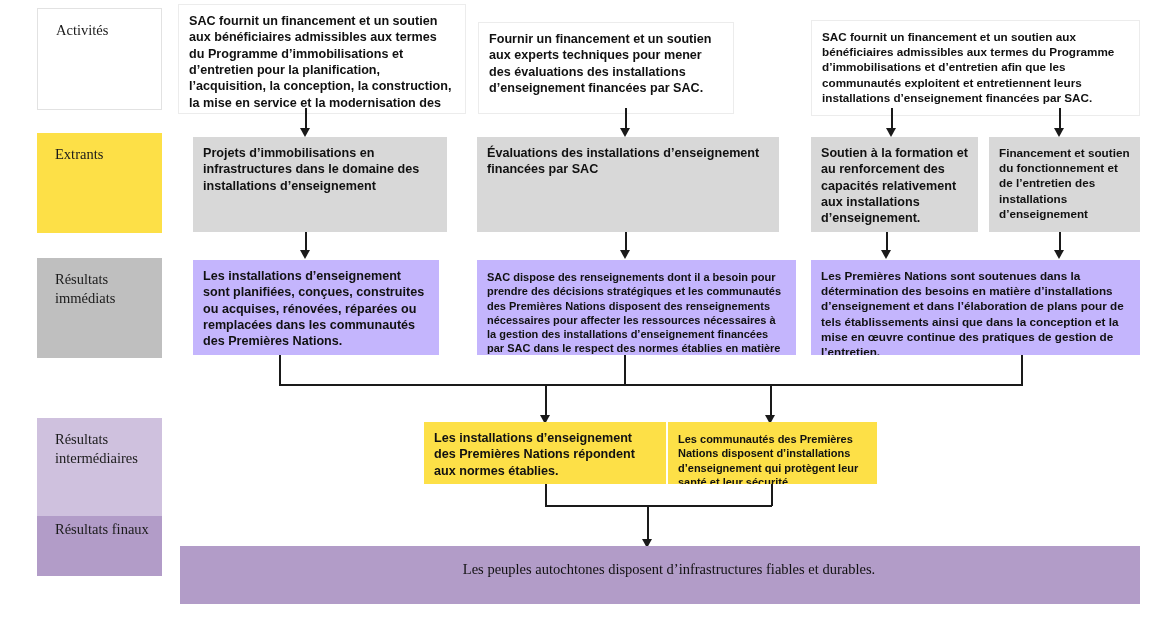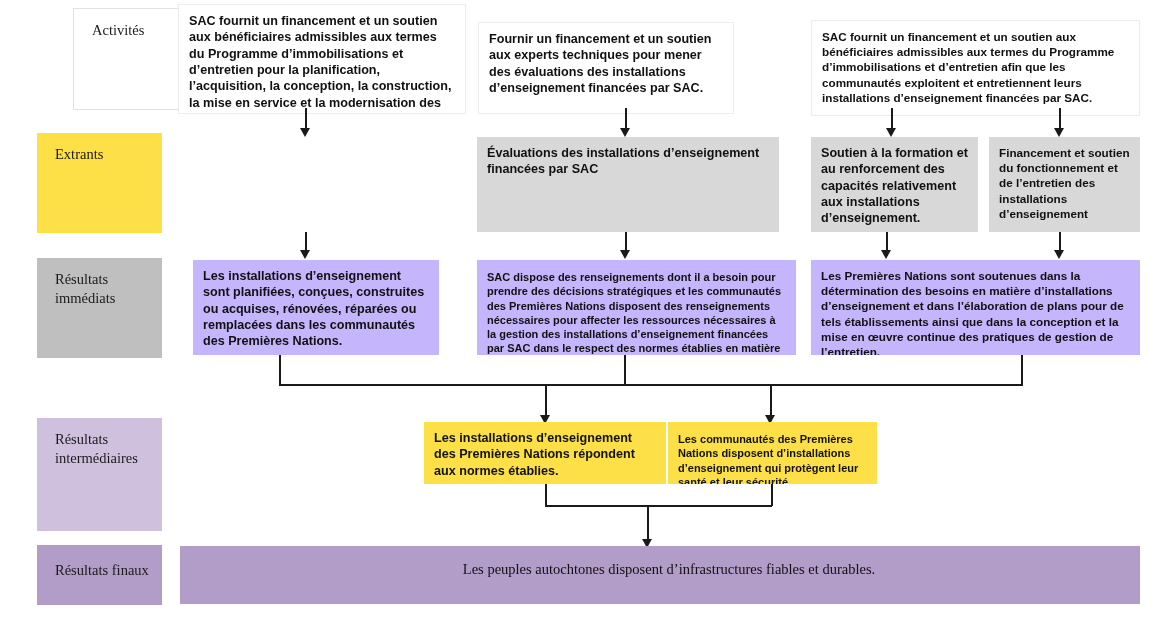--- a/index.html
+++ b/index.html
@@ -35,21 +35,20 @@
     font-weight: normal;
     color: #1a1a1a;
     font-size: 14.5px;
     line-height: 1.28;
     padding: 12px 0 0 18px;
     overflow: hidden;
   }
   .lbl-activites {
     background: #ffffff;
     border: 1px solid #e2e2e2;
-    margin-left: 36px;
   }
   .lbl-grey-light { background: #fde047; }
   .lbl-grey-mid   { background: #bfbfbf; }
   .lbl-purple-light { background: #cfc1de; }
   .lbl-purple-mid   { background: #b29cc8; }
 
   .bx-white {
     background: #ffffff;
     border: 1px solid #ececec;
   }
@@ -104,21 +103,21 @@
   <div class="rowlabel lbl-grey-mid" style="left:37px; top:258px; width:125px; height:100px;">
     <span>Résultats</span><br>
     <span>immédiats</span>
   </div>
 
   <div class="rowlabel lbl-purple-light" style="left:37px; top:418px; width:125px; height:113px;">
     <span>Résultats</span><br>
     <span>intermédiaires</span>
   </div>
 
-  <div class="rowlabel lbl-purple-mid" style="left:37px; top:545px; width:125px; height:60px; padding-top:16px;">
+  <div class="rowlabel lbl-purple-mid" style="left:37px; top:516px; width:125px; height:60px; padding-top:4px;">
     <span>Résultats finaux</span>
   </div>
 
   <div class="box bx-white fs-13" style="left:178px; top:4px; width:288px; height:110px;">
     <span>SAC fournit un financement et un soutien aux bénéficiaires admissibles aux termes du Programme d’immobilisations et d’entretien pour la planification, l’acquisition, la conception, la construction, la mise en service et la modernisation des installations d’enseignement.</span>
   </div>
 
   <div class="box bx-white fs-13" style="left:478px; top:22px; width:256px; height:92px;">
     <span>Fournir un financement et un soutien aux experts techniques pour mener des évaluations des installations d’enseignement financées par SAC.</span>
   </div>
@@ -132,20 +131,23 @@
 
   <div class="vline" style="left:625px; top:108px; height:22px;"></div>
   <div class="arrowhead" style="left:620px; top:128px;"></div>
 
   <div class="vline" style="left:891px; top:108px; height:22px;"></div>
   <div class="arrowhead" style="left:886px; top:128px;"></div>
 
   <div class="vline" style="left:1059px; top:108px; height:22px;"></div>
   <div class="arrowhead" style="left:1054px; top:128px;"></div>
 
+  <div class="box bx-grey-light fs-13" style="left:193px; top:137px; width:254px; height:95px;">
+    <span>Projets d’immobilisations en infrastructures dans le domaine des installations d’enseignement</span>
+  </div>
 
   <div class="box bx-grey-light fs-13" style="left:811px; top:137px; width:167px; height:95px;">
     <span> Soutien à la formation et au renforcement des capacités relativement aux installations d’enseignement.</span>
   </div>
 
   <div class="box bx-grey-light fs-13" style="left:477px; top:137px; width:302px; height:95px;">
     <span>Évaluations des installations d’enseignement financées par SAC</span>
   </div>
 
   <div class="box bx-grey-light fs-12" style="left:989px; top:137px; width:151px; height:95px;">

